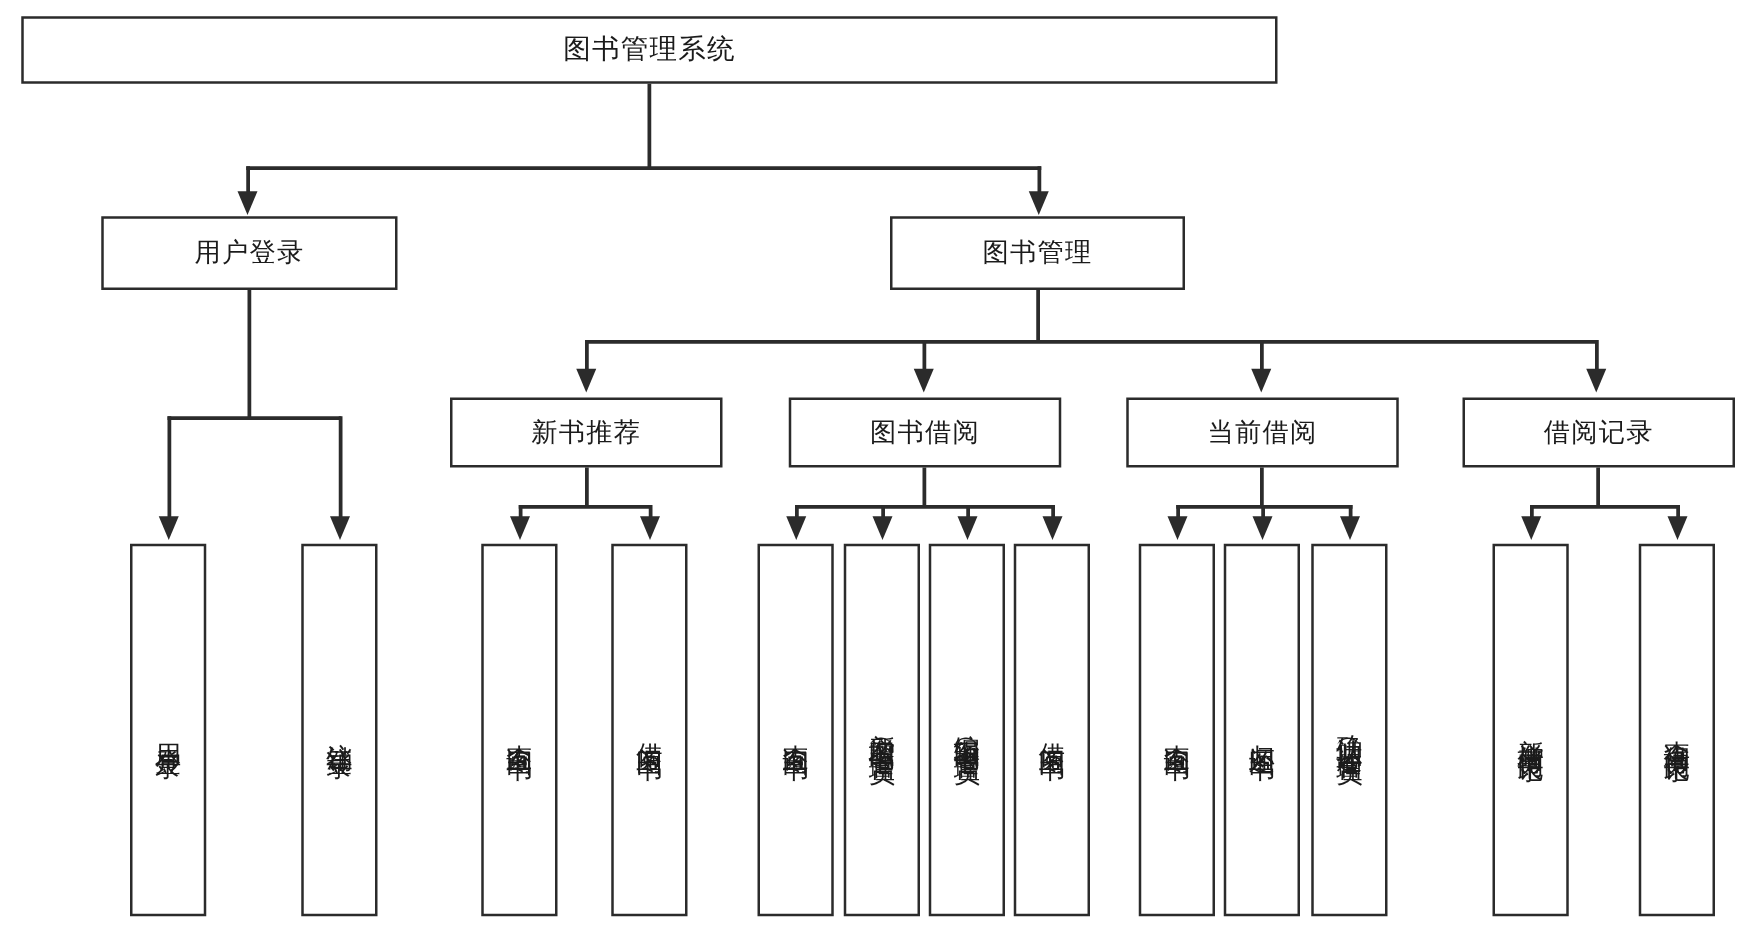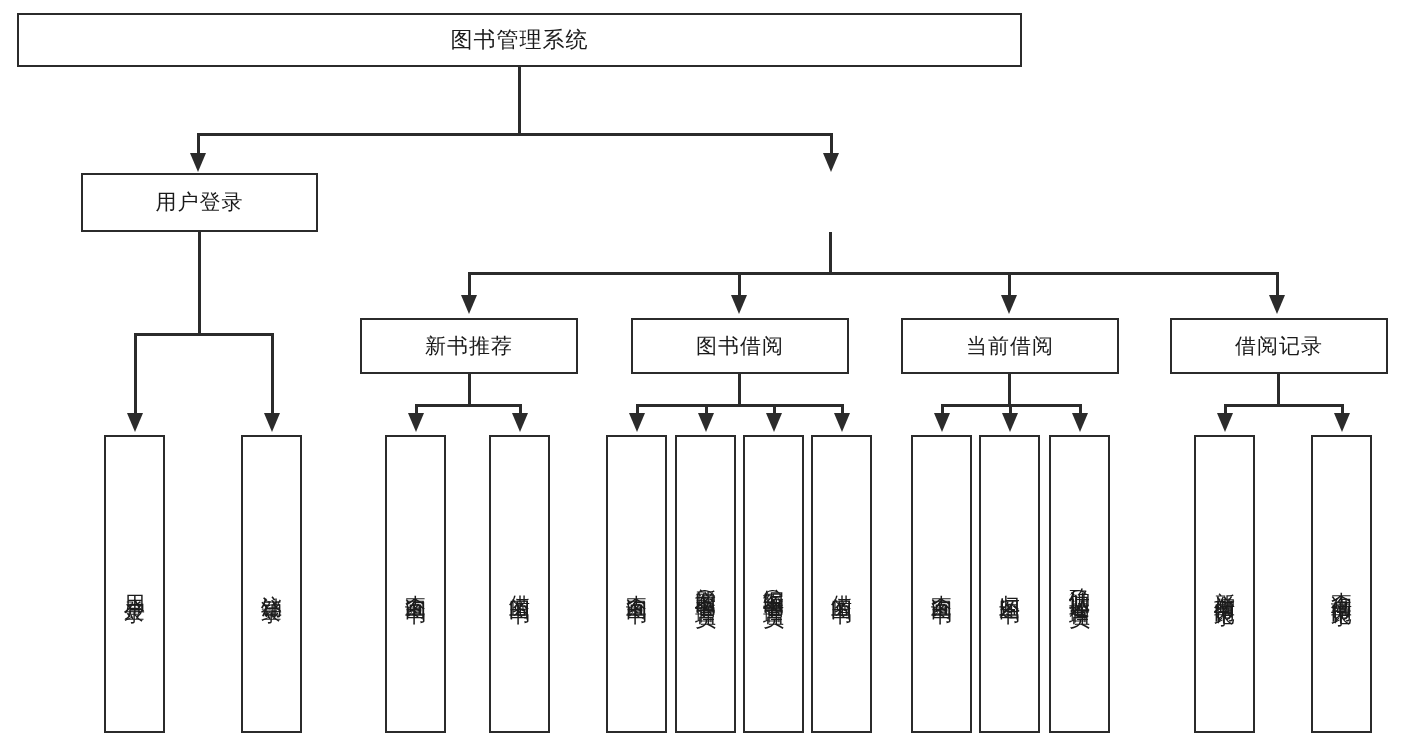--- a/index.html
+++ b/index.html
@@ -93,20 +93,23 @@
 
   <div class="seg v" style="left:197px; top:133px; width:2.5px; height:25px;"></div>
   <div class="arrow" style="left:190px; top:153px;"></div>
   <div class="seg v" style="left:830px; top:133px; width:2.5px; height:25px;"></div>
   <div class="arrow" style="left:823px; top:153px;"></div>
 
   <div class="node h" style="left:81px; top:173px; width:237px; height:59px;">
     <span>用户登录</span>
   </div>
 
+  <div class="node h" style="left:712px; top:173px; width:236px; height:59px;">
+    <span>图书管理</span>
+  </div>
 
   <div class="seg v" style="left:198px; top:232px; width:2.5px; height:103px;"></div>
   <div class="seg h" style="left:134px; top:333px; width:139px; height:2.5px;"></div>
   <div class="seg v" style="left:134px; top:333px; width:2.5px; height:83px;"></div>
   <div class="arrow" style="left:127px; top:413px;"></div>
   <div class="seg v" style="left:271px; top:333px; width:2.5px; height:83px;"></div>
   <div class="arrow" style="left:264px; top:413px;"></div>
 
   <div class="seg v" style="left:829px; top:232px; width:2.5px; height:42px;"></div>
   <div class="seg h" style="left:468px; top:272px; width:810px; height:2.5px;"></div>

